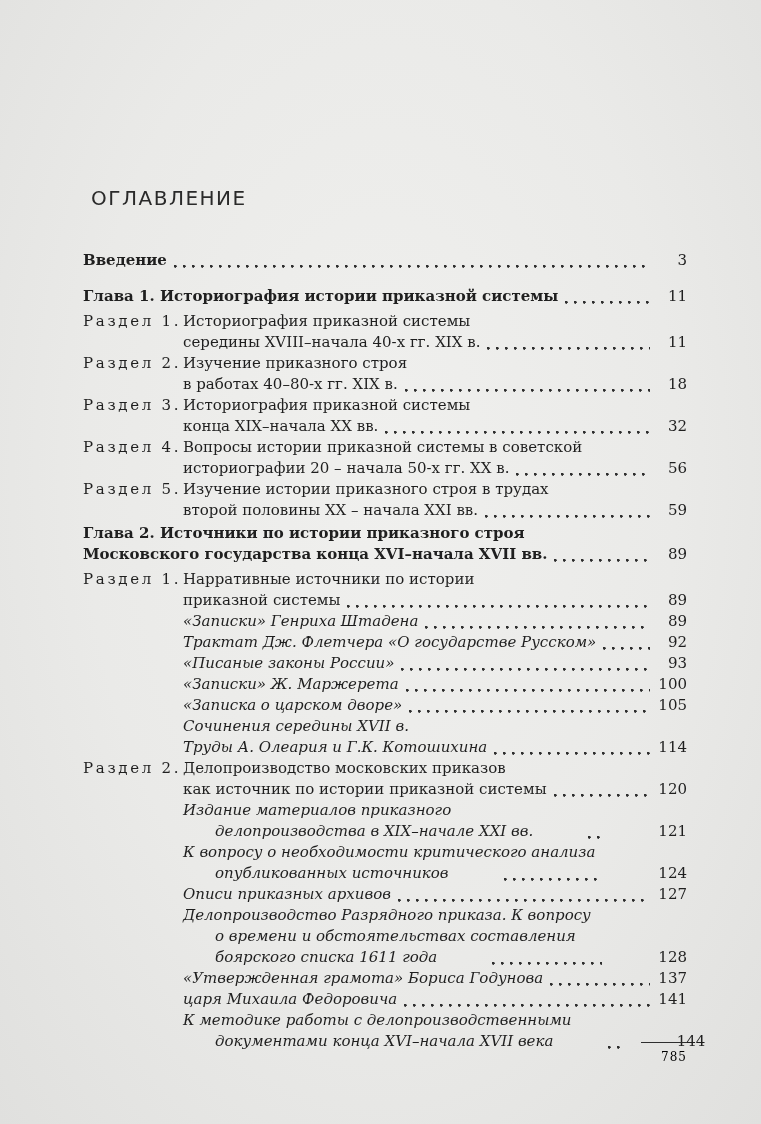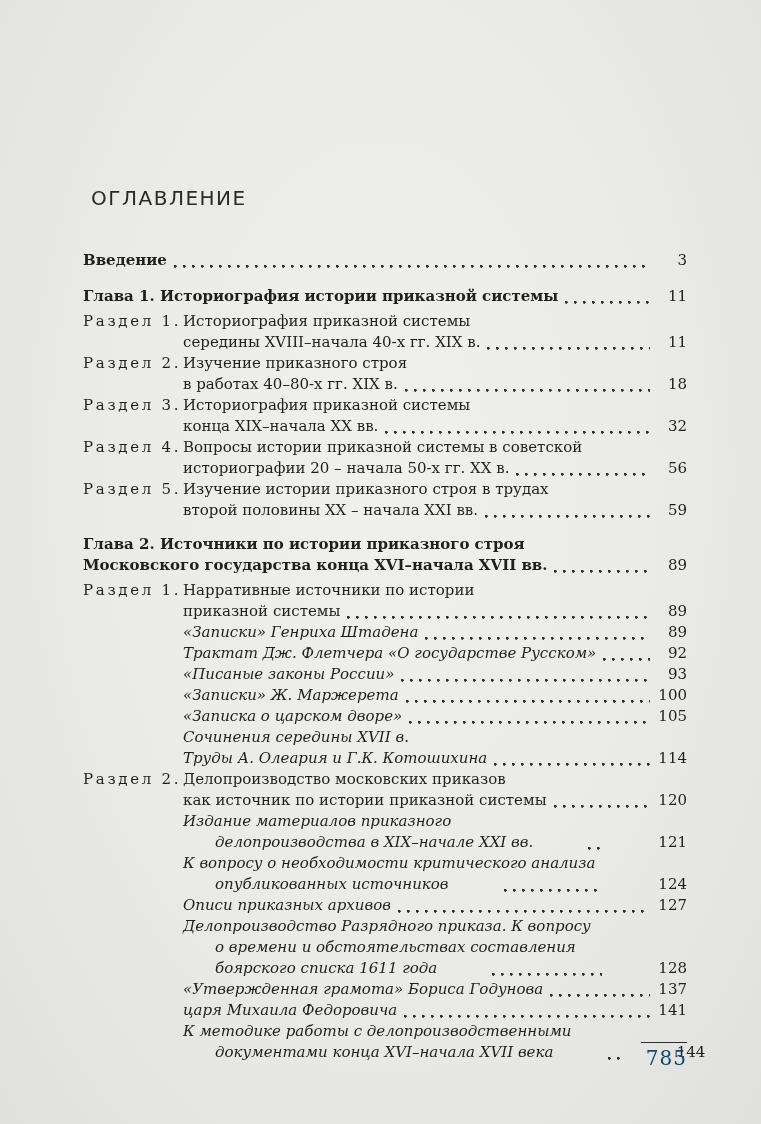--- a/index.html
+++ b/index.html
@@ -11,39 +11,39 @@
   }
   .content { position:absolute; left:83px; top:0; width:604px; }
   .toc-title {
     font-family:"DejaVu Sans","Liberation Sans",sans-serif;
     font-weight:400; font-size:20px; letter-spacing:1.5px;
     color:#2a2a2a; margin:186px 0 40px 8px;
   }
   .toc { }
   .entry { font-size:15px; line-height:21px; }
   .entry.intro   { font-weight:bold; margin-bottom:15px; }
-  .entry.chapter { font-weight:bold; margin-top:13px; margin-bottom:4px; }
+  .entry.chapter { font-weight:bold; margin-top:2px; margin-bottom:4px; }
   .entry.section { display:flex; }
   .entry.section .label { flex:0 0 100px; letter-spacing:0.18em; white-space:nowrap; }
   .entry.section .entry-body { flex:1 1 auto; min-width:0; }
   .entry.sub { font-style:italic; padding-left:100px; }
   .line { display:flex; align-items:baseline; }
   .line .txt { white-space:nowrap; }
   .line.ind1 { padding-left:32px;gap:48px; }
   .dots {
     flex:1 1 auto; min-width:12px; align-self:flex-end;
     height:4px; margin:0 3px 3px 7px;
     background-image: radial-gradient(circle at 1.3px 1.3px, #2e2e2e 1.15px, transparent 1.65px);
     background-size:9px 3px; background-repeat:repeat-x; background-position:left bottom;
   }
   .pg { flex:0 0 34px; text-align:right; font-weight:normal; font-style:normal; }
   .folio { position:absolute; right:74px; top:1042px; text-align:right; }
   .folio-rule { display:block; width:46px; margin-left:auto; margin-bottom:3px;
     border-top:1.6px solid #2e2e2e; }
-  .folio-num { font-size:20px; letter-spacing:1px; color:#0c4a6e; }
+  .folio-num { font-size:12px; letter-spacing:1px; color:#000000; }
 </style>
 </head>
 <body>
 
 <div class="content">
   <h1 class="toc-title">ОГЛАВЛЕНИЕ</h1>
   <div class="toc" id="toc">
       <div class="entry intro">
         <div class="entry-body">
           <div class="line">

